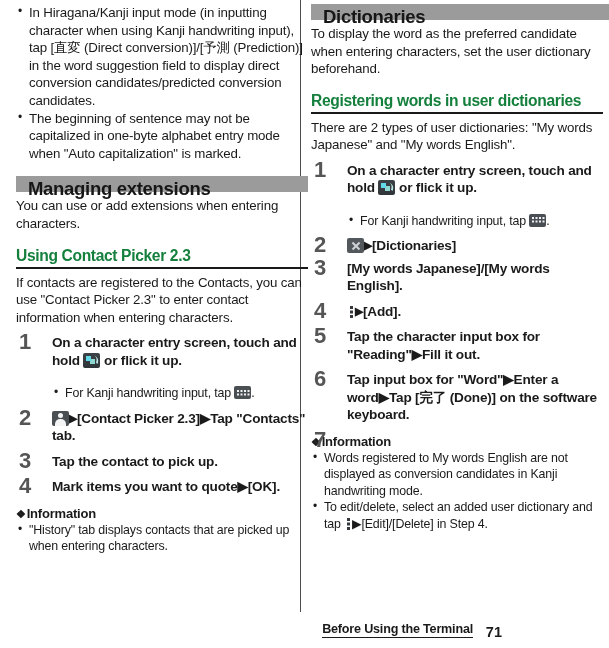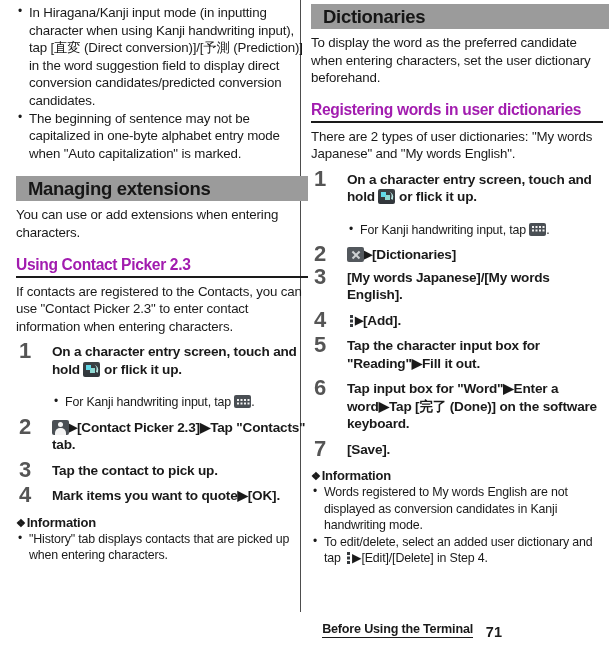--- a/index.html
+++ b/index.html
@@ -75,31 +75,31 @@
   }
 
   
   .bar-head {
     background: #9b9b9b;
     color: #161616;
     font-size: 18.5px;
     font-weight: bold;
     letter-spacing: -0.3px;
     padding: 3px 0 4px 12px;
-    height: 25px;
+    height: 16px;
     box-sizing: border-box;
     line-height: 20px;
   }
   .bar-head.right-bleed {
     width: 298px;
   }
 
   
   .sub-head {
-    color: #a21caf;
+    color: #15803d;
     font-size: 15.6px;
     font-weight: bold;
     letter-spacing: -0.35px;
     line-height: 18px;
     padding-bottom: 2px;
     border-bottom: 2.2px solid #1a1a1a;
     white-space: nowrap;
   }
 
   
@@ -385,21 +385,20 @@
       <div class="step-text">Tap the character input box for "Reading"▶Fill it out.</div>
     </div>
 
     <div class="step">
       <div class="step-num">6</div>
       <div class="step-text">Tap input box for "Word"▶Enter a word▶Tap [完了 (Done)] on the software keyboard.</div>
     </div>
 
     <div class="step">
       <div class="step-num">7</div>
-      <div class="step-text">[Save].</div>
     </div>
 
     <div class="info-head">
       <span class="diamond">❖</span><span>Information</span>
     </div>
     <ul class="bullets sub">
       <li>Words registered to My words English are not displayed as conversion candidates in Kanji handwriting mode.</li>
       <li><span>To edit/delete, select an added user dictionary and tap </span><span class="ic ic-menu"></span><span>▶[Edit]/[Delete] in Step 4.</span></li>
     </ul>
 

